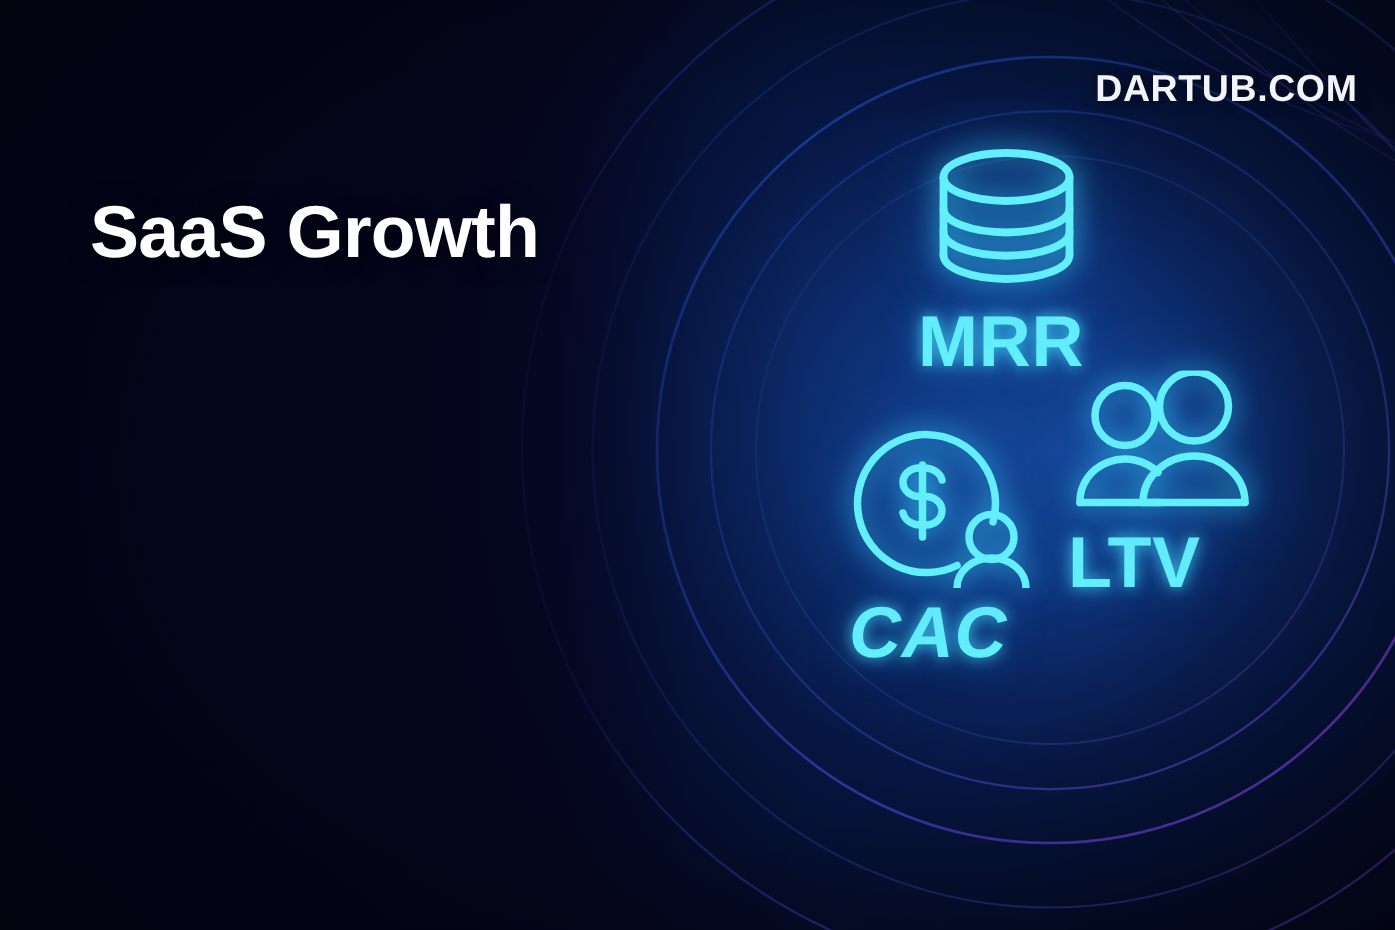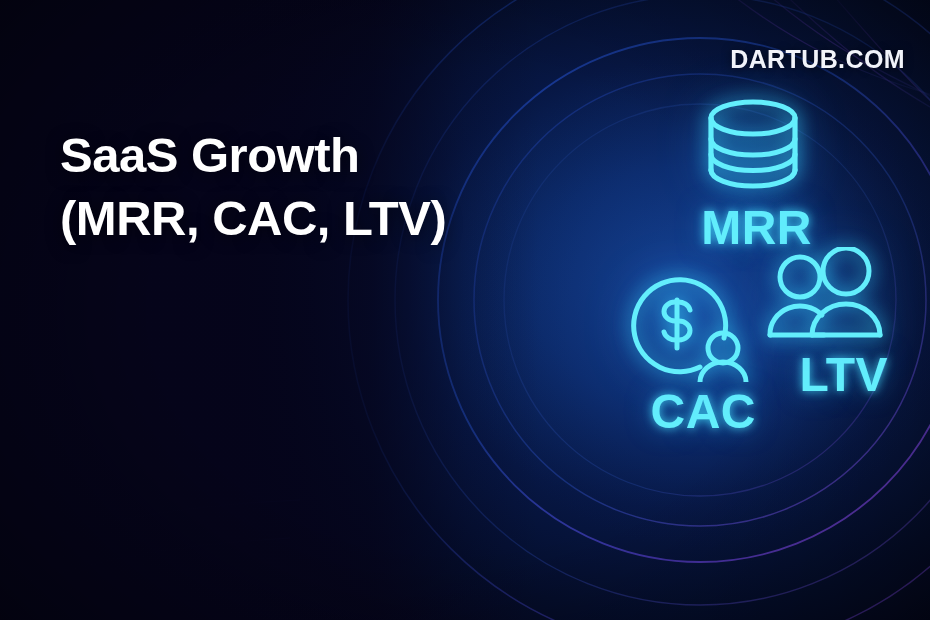--- a/index.html
+++ b/index.html
@@ -53,35 +53,35 @@
     position:absolute;
     right:25px; top:45px;
     color:#f2f4fa;
     font-size:25px;
     font-weight:bold;
     letter-spacing:.4px;
     text-shadow:0 1px 10px rgba(0,0,0,.6);
   }
 
   
-  .metric { position:absolute; text-align:right; }
+  .metric { position:absolute; text-align:left; }
   .metric .glyph { display:block; filter:drop-shadow(0 0 9px rgba(56,214,255,.85)) drop-shadow(0 0 22px rgba(38,150,255,.45)); }
   .metric .lbl {
     display:block;
     font-weight:bold;
     color:#63eefc;
     letter-spacing:.5px;
     text-shadow:0 0 10px rgba(72,226,255,.85), 0 0 26px rgba(40,170,255,.55);
     line-height:1;
   }
 
   #m-mrr { left:612px; top:96px; width:200px; }
   #m-mrr .lbl { font-size:48px; margin-top:4px; }
 
-  #m-cac { left:566px; top:264px; width:190px; }
+  #m-cac { left:566px; top:274px; width:190px;font-style:italic; }
   #m-cac .lbl { font-size:48px; margin-top:2px; }
 
   #m-ltv { left:712px; top:247px; width:176px; }
   #m-ltv .lbl { font-size:48px; margin-top:2px; }
 </style>
 </head>
 <body>
 
 <div class="canvas">
 
@@ -139,21 +139,20 @@
     <circle cx="700" cy="300" r="352" fill="none" stroke="url(#ringGradA)" stroke-width="1.5" stroke-opacity=".65"></circle>
   </svg>
 
   <div class="bg-leftfade"></div>
   <div class="bg-vignette"></div>
 
   <div class="brand">DARTUB.COM</div>
 
   <div class="headline">
     <span class="ln">SaaS Growth</span>
-    <span class="ln">(MRR, CAC, LTV)</span>
   </div>
 
   <div class="metric" id="m-mrr">
     <span class="glyph">
       <svg width="118" height="100" viewBox="0 0 118 100" fill="none" stroke="#63eefc" stroke-width="5.2" stroke-linecap="round" stroke-linejoin="round">
         <ellipse cx="59" cy="22" rx="42" ry="16"></ellipse>
         <path d="M17,22 V74"></path>
         <path d="M101,22 V74"></path>
         <path d="M17,74 a42,16 0 0 0 84,0"></path>
         <path d="M17,43 a42,16 0 0 0 84,0"></path>

